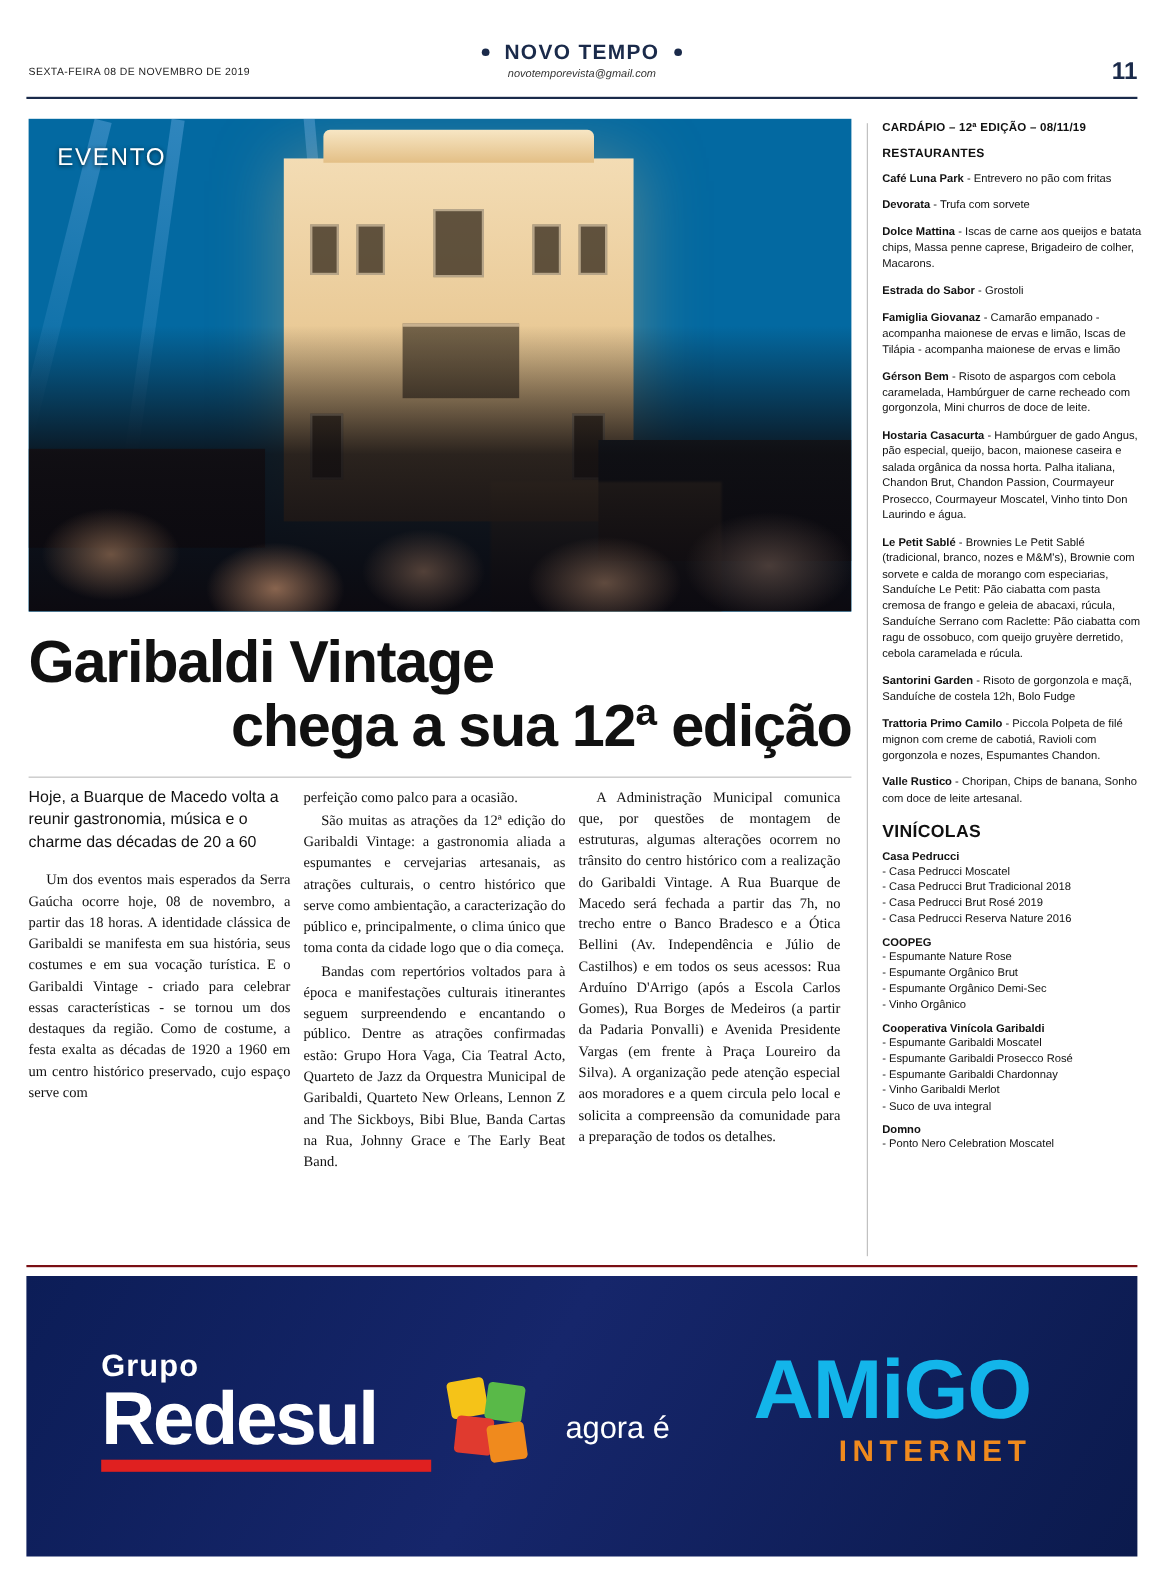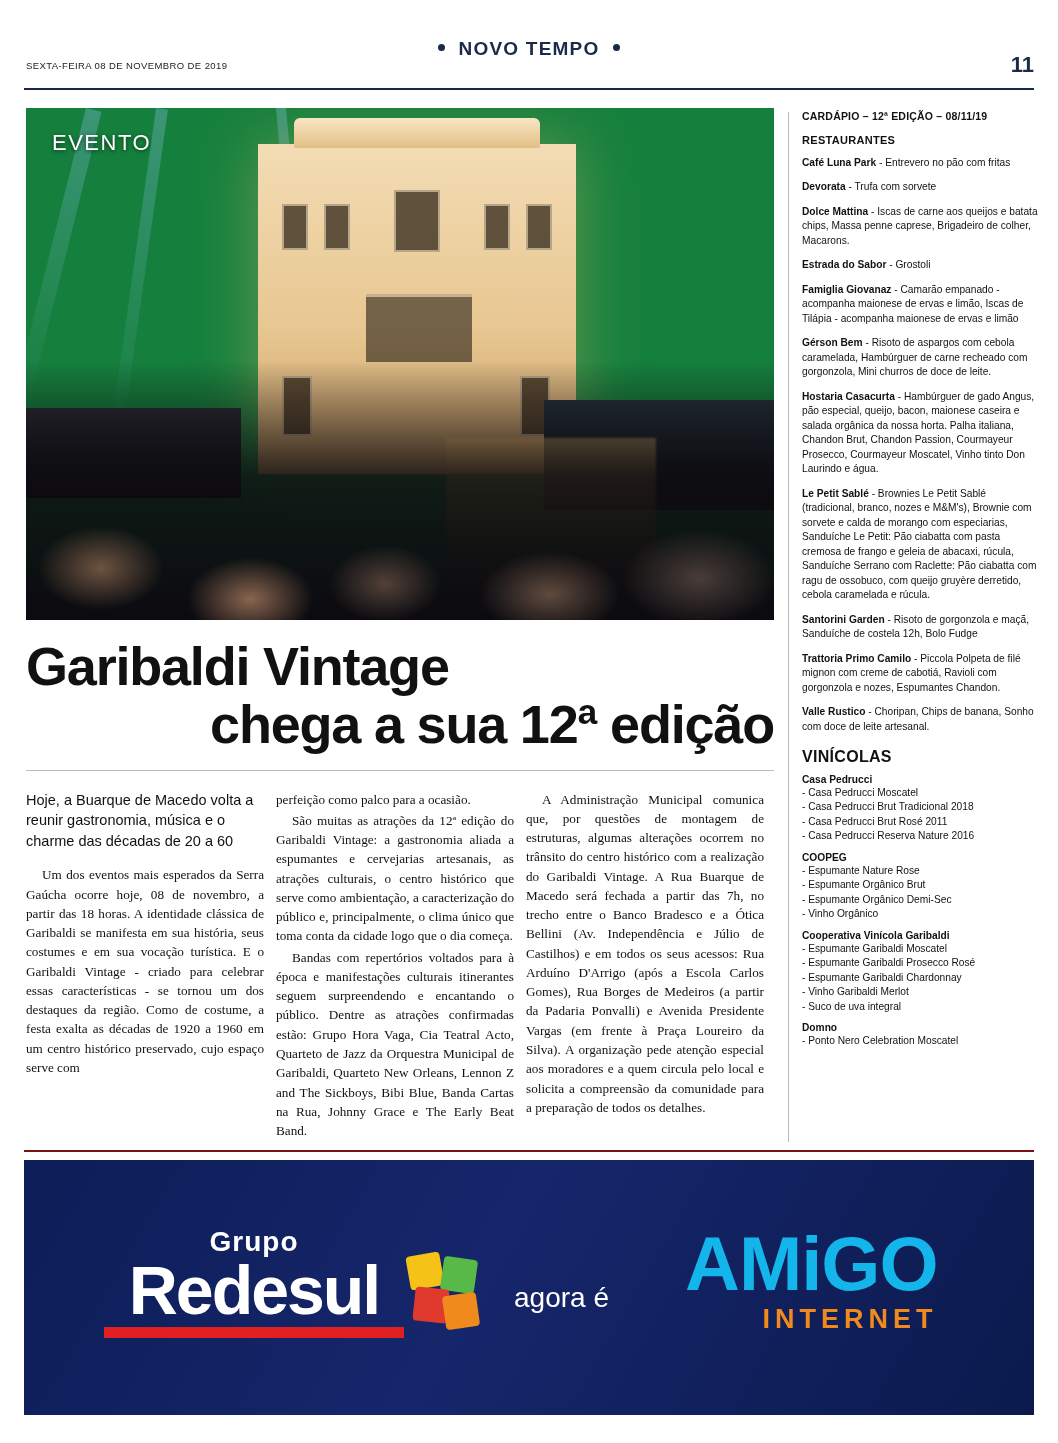--- a/index.html
+++ b/index.html
@@ -83,23 +83,23 @@
   }
   .main-right {
     position: absolute;
     top: 110px; left: 802px;
     width: 236px;
   }
 
   
   .photo {
     position: relative;
-    width: 748px; height: 512px;
+    width: 748px; height: 448px;
     overflow: hidden;
-    background: #15803d;
+    background: #0369a1;
   }
   .photo .sky {
     position: absolute; inset: 0;
     background:
       radial-gradient(ellipse 300px 180px at 52% 28%, rgba(255,205,130,0.55), rgba(0,0,0,0) 70%),
       radial-gradient(ellipse 420px 260px at 20% 10%, rgba(40,90,150,0.55), rgba(0,0,0,0) 70%),
       linear-gradient(180deg, #07101f 0%, #0b1navy 0%, #0a1526 35%, #13182a 60%, #1b1a22 100%);
   }
   .photo .beam {
     position: absolute;
@@ -183,21 +183,21 @@
   .headline .l1 { display: block; }
   .headline .l2 { display: block; text-align: right; }
 
   .rule-under-head {
     margin-top: 16px;
     width: 748px; height: 1px; background: #bbb;
   }
 
   
   .cols {
-    margin-top: 19px;
+    margin-top: 8px;
     display: flex;
     gap: 12px;
   }
   .col { width: 238px; }
   .lede {
     font-family: "Liberation Sans", sans-serif;
     font-size: 14.5px;
     line-height: 1.42;
     color: #111;
     margin-bottom: 14px;
@@ -264,21 +264,21 @@
     background: #7a0f14;
   }
   .ad {
     position: absolute;
     top: 1160px; left: 24px;
     width: 1010px; height: 255px;
     background: linear-gradient(120deg, #0c1d57 0%, #16266b 45%, #0b1a4d 100%);
     overflow: hidden;
   }
   .ad-redesul {
-    position: absolute; left: 80px; top: 68px; text-align: center;
+    position: absolute; left: 68px; top: 68px;
   }
   .ad-grupo {
     font-size: 28px; font-weight: bold; color: #fff;
     letter-spacing: 1px; line-height: 1;
   }
   .ad-redesul-word {
     font-size: 68px; font-weight: bold; color: #fff;
     letter-spacing: -2px; line-height: 0.95; margin-top: 2px;
   }
   .ad-redbar {
@@ -308,20 +308,21 @@
     letter-spacing: 5px; margin-top: 2px;
   }
 </style>
 </head>
 <body>
 
 <div class="masthead">
   <div class="masthead-title-row">
     <span class="dot"></span><span class="masthead-title">NOVO TEMPO</span><span class="dot"></span>
   </div>
+  <div class="masthead-email">novotemporevista@gmail.com</div>
   <div class="masthead-date">SEXTA-FEIRA 08 DE NOVEMBRO DE 2019</div>
   <div class="masthead-page">11</div>
   <div class="rule-top"></div>
 </div>
 
 <div class="main-left">
 
   <div class="photo">
     <div class="sky"></div>
     <div class="beam beam1"></div>
@@ -392,21 +393,21 @@
       <div class="rail-item"><b>Santorini Garden</b><span> - Risoto de gorgonzola e maçã, Sanduíche de costela 12h, Bolo Fudge</span></div>
       <div class="rail-item"><b>Trattoria Primo Camilo</b><span> - Piccola Polpeta de filé mignon com creme de cabotiá, Ravioli com gorgonzola e nozes, Espumantes Chandon.</span></div>
       <div class="rail-item"><b>Valle Rustico</b><span> - Choripan, Chips de banana, Sonho com doce de leite artesanal.</span></div>
     </div>
 
   <div class="vinicolas-head">VINÍCOLAS</div>
   <div id="vinicolas-list">
       <div class="rail-sub">Casa Pedrucci</div>
       <div class="rail-line">- Casa Pedrucci Moscatel</div>
       <div class="rail-line">- Casa Pedrucci Brut Tradicional 2018</div>
-      <div class="rail-line">- Casa Pedrucci Brut Rosé 2011</div>
+      <div class="rail-line">- Casa Pedrucci Brut Rosé 2019</div>
       <div class="rail-line">- Casa Pedrucci Reserva Nature 2016</div>
       <div class="rail-sub">COOPEG</div>
       <div class="rail-line">- Espumante Nature Rose</div>
       <div class="rail-line">- Espumante Orgânico Brut</div>
       <div class="rail-line">- Espumante Orgânico Demi-Sec</div>
       <div class="rail-line">- Vinho Orgânico</div>
       <div class="rail-sub">Cooperativa Vinícola Garibaldi</div>
       <div class="rail-line">- Espumante Garibaldi Moscatel</div>
       <div class="rail-line">- Espumante Garibaldi Prosecco Rosé</div>
       <div class="rail-line">- Espumante Garibaldi Chardonnay</div>

